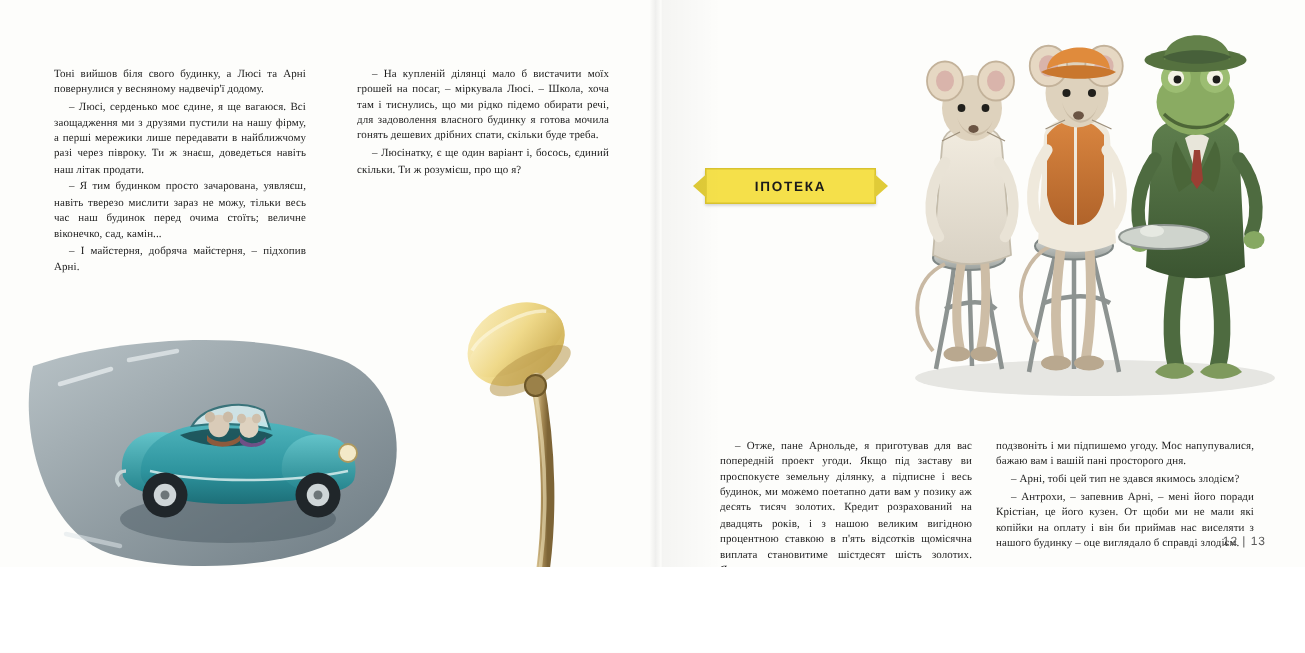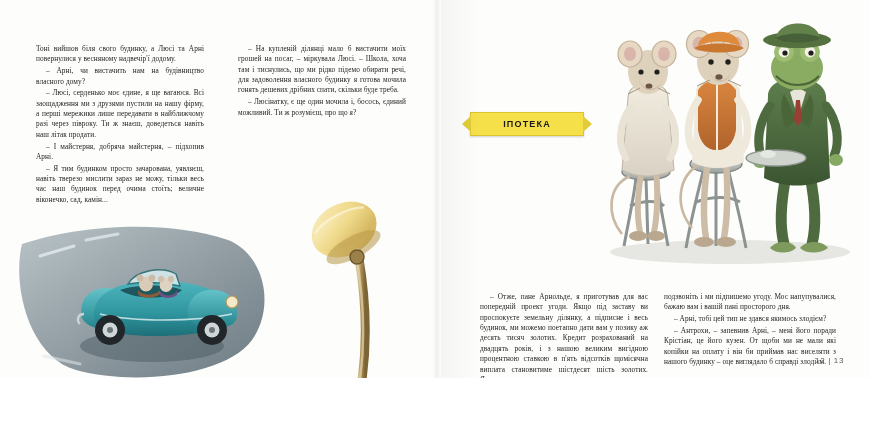--- a/index.html
+++ b/index.html
@@ -123,29 +123,28 @@
     pointer-events: none;
   }
 </style>
 </head>
 <body>
 
 <div id="page">
 
   <div class="col" id="col-l1">
     <p class="noind">Тоні вийшов біля свого будинку, а Люсі та Арні повернулися у весняному надвечір'ї додому.</p>
-    <p>– Арні, чи вистачить нам на будівництво власного дому?</p>
     <p>– Люсі, серденько моє єдине, я ще вагаюся. Всі заощадження ми з друзями пустили на нашу фірму, а перші мережики лише передавати в найближчому разі через півроку. Ти ж знаєш, доведеться навіть наш літак продати.</p>
+    <p>– Я тим будинком просто зачарована, уявляєш, навіть тверезо мислити зараз не можу, тільки весь час наш будинок перед очима стоїть; величне віконечко, сад, камін...</p>
     <p>– І майстерня, добряча майстерня, – підхопив Арні.</p>
-    <p>– Я тим будинком просто зачарована, уявляєш, навіть тверезо мислити зараз не можу, тільки весь час наш будинок перед очима стоїть; величне віконечко, сад, камін...</p>
   </div>
 
   <div class="col" id="col-l2">
     <p>– На купленій ділянці мало б вистачити моїх грошей на посаг, – міркувала Люсі. – Школа, хоча там і тиснулись, що ми рідко підемо обирати речі, для задоволення власного будинку я готова мочила гонять дешевих дрібних спати, скільки буде треба.</p>
-    <p>– Люсінатку, є ще один мочила і, босось, єдиний можливий. Ти ж розумієш, про що я?</p>
+    <p>– Люсінатку, є ще один варіант і, босось, єдиний скільки. Ти ж розумієш, про що я?</p>
   </div>
 
   <svg class="car-art" viewBox="0 0 270 180">
     <defs>
       <linearGradient id="roadg" x1="0" y1="0" x2="1" y2="1">
         <stop offset="0%" stop-color="#b9c3c7"></stop>
         <stop offset="55%" stop-color="#8e9aa0"></stop>
         <stop offset="100%" stop-color="#6d7b83"></stop>
       </linearGradient>
       <linearGradient id="carg" x1="0" y1="0" x2="0" y2="1">

